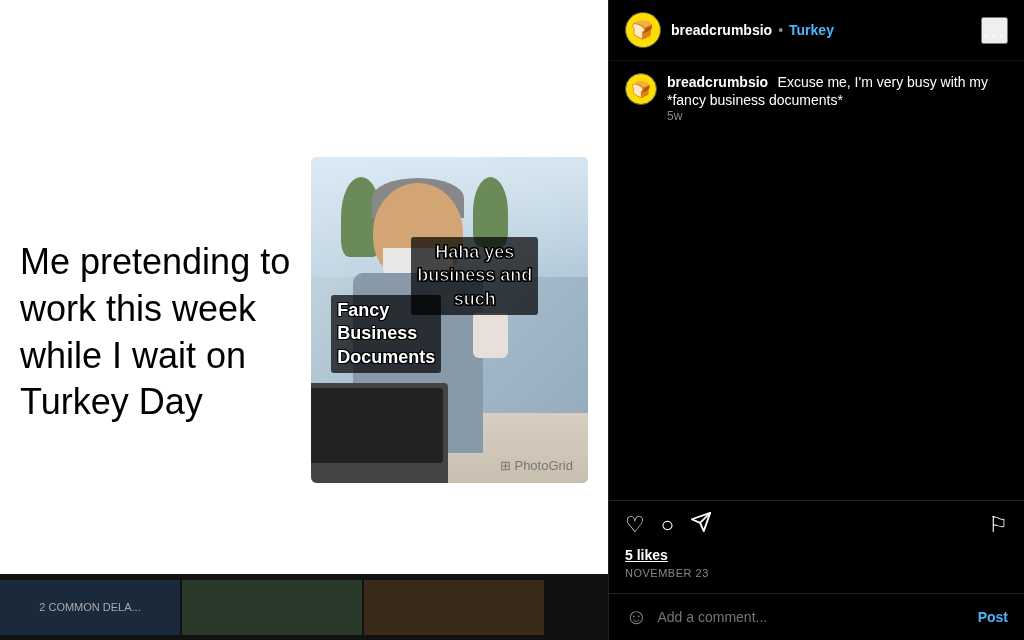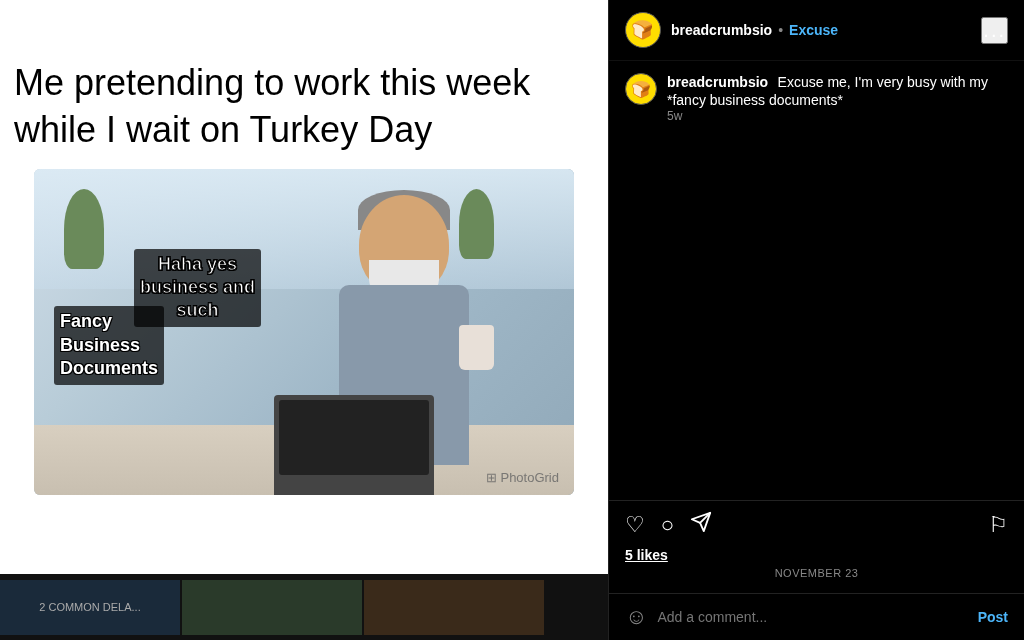--- a/index.html
+++ b/index.html
@@ -12,24 +12,24 @@
       display: flex;
     }
 
     
     .left-panel {
       width: 608px;
       height: 640px;
       background: #fff;
       position: relative;
       display: flex;
-      flex-direction: column;
+      flex-direction: row;
       align-items: center;
       justify-content: flex-start;
-      padding: 20px 14px;
+      padding: 20px 20px;
       overflow: hidden;
     }
 
     .meme-text-top {
       font-size: 36px;
       font-weight: 400;
       color: #000;
       line-height: 1.3;
       text-align: left;
       width: 100%;
@@ -352,21 +352,20 @@
       margin-bottom: 4px;
       text-decoration: underline;
     }
 
     .post-date {
       color: #888;
       font-size: 11px;
       text-transform: uppercase;
       letter-spacing: 0.5px;
       margin-bottom: 8px;
-      text-align: center;
     }
 
     
     .comment-input-area {
       display: flex;
       align-items: center;
       padding: 10px 16px;
       border-top: 1px solid #222;
       gap: 10px;
     }
@@ -479,21 +478,21 @@
   </div>
 </div>
 
 <div class="right-panel">
 
   <div class="post-header">
     <div class="avatar-circle">🍞</div>
     <div class="username-follow">
       <span class="username">breadcrumbsio</span>
       <span class="dot-separator">•</span>
-      <button class="follow-btn">Excuse</button>
+      <button class="follow-btn">Turkey</button>
     </div>
     <button class="more-options">...</button>
   </div>
 
   <div class="caption-area">
     <div class="caption-row">
       <div class="caption-avatar">🍞</div>
       <div class="caption-text-block">
         <span class="caption-username">breadcrumbsio</span>
         <span class="caption-text">Excuse me, I'm very busy with my *fancy business documents*</span>

